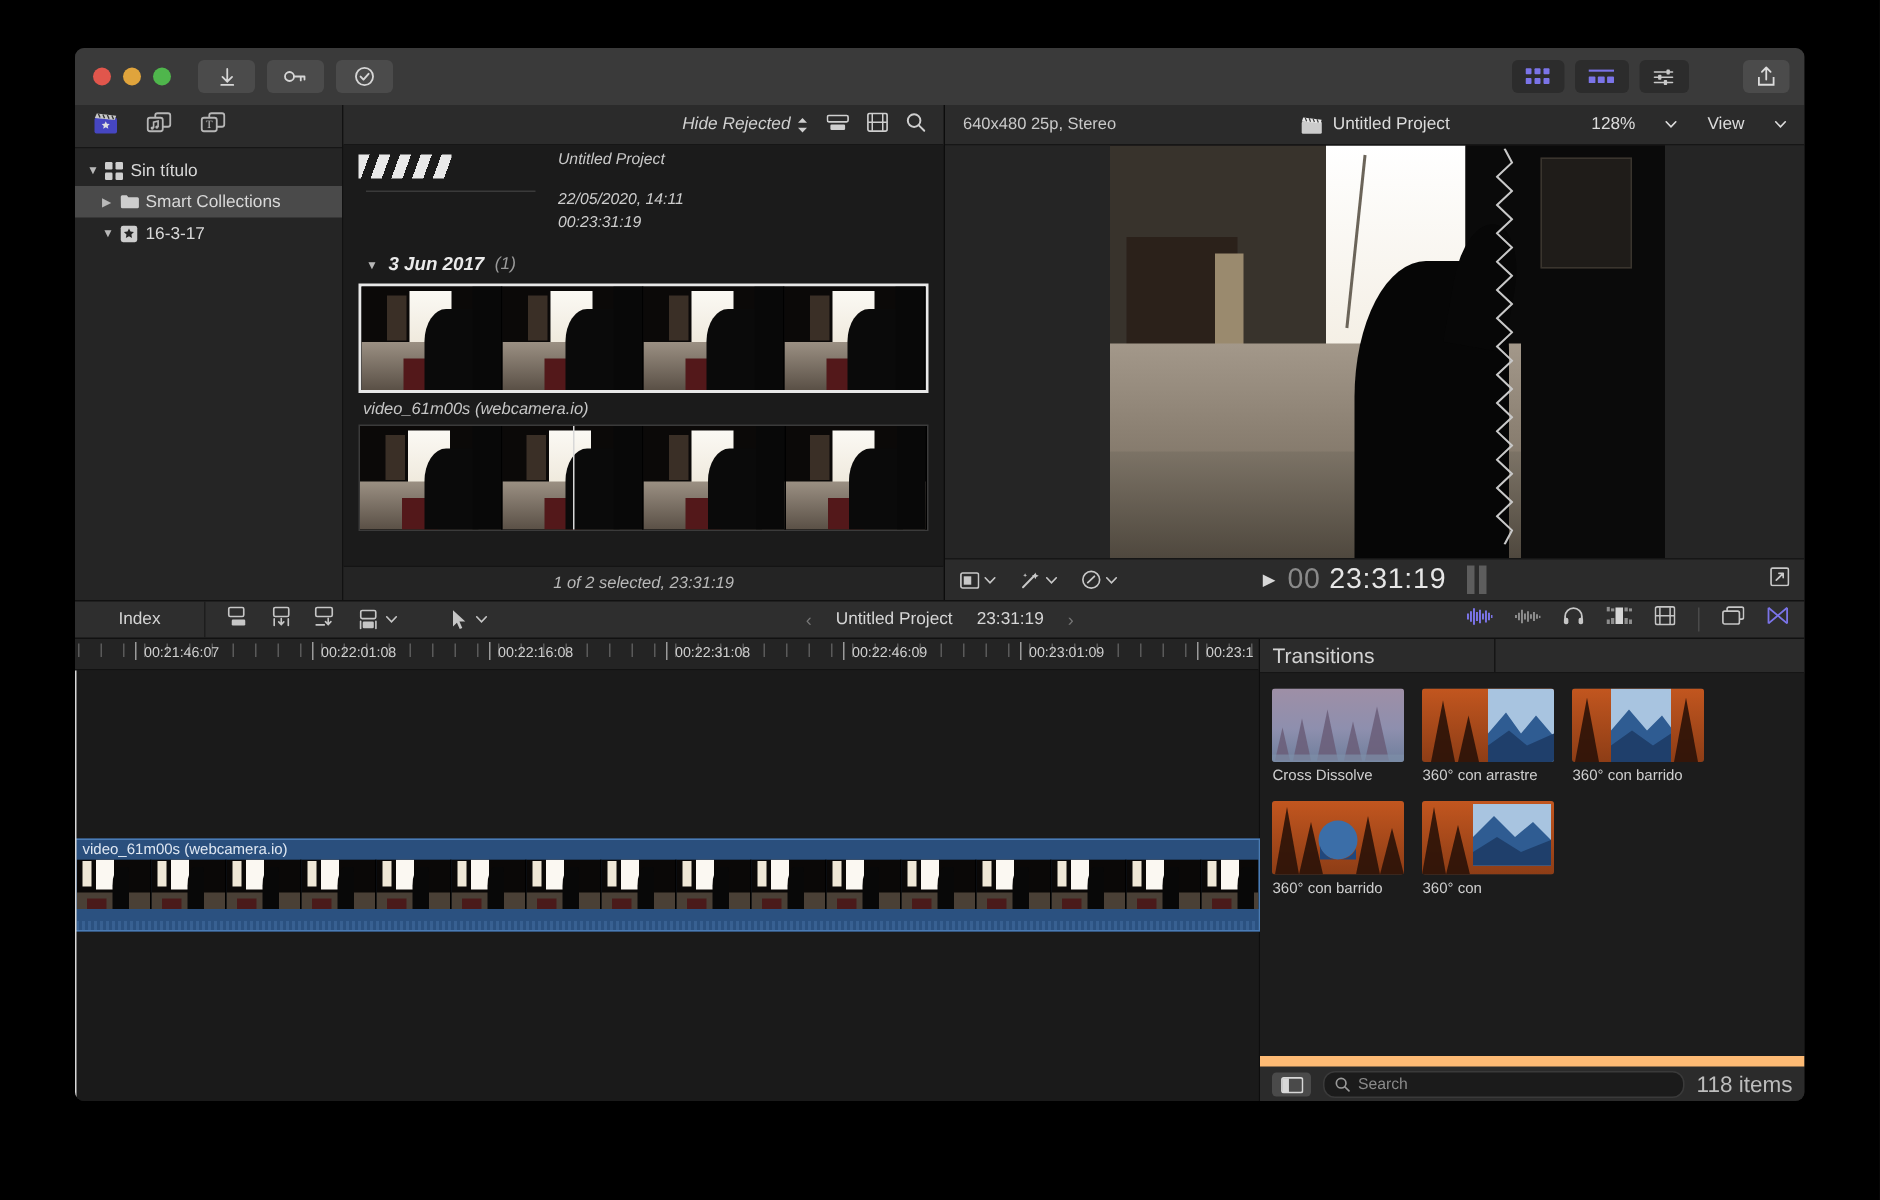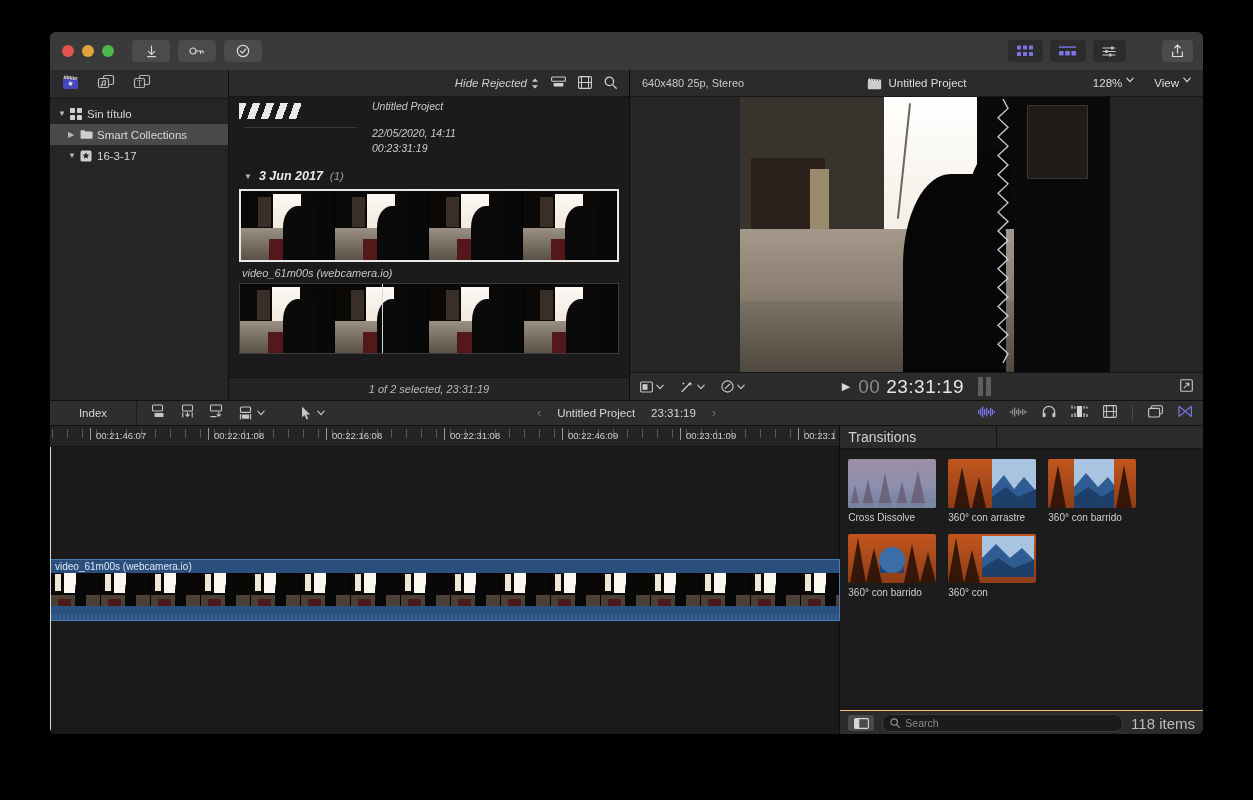--- a/index.html
+++ b/index.html
@@ -56,21 +56,21 @@
   .frm .cat{position:absolute;right:16%;top:22%;width:30%;height:78%;background:#0a0a0a;border-radius:40% 6% 0 0;}
   .frm .catr{position:absolute;right:0;top:0;width:20%;height:100%;background:#080808;}
   .cliplabel{color:#c6c6c6;font-size:11px;margin:5px 0 4px 3px;}
   .br-foot{height:22px;background:#242424;border-top:1px solid #141414;display:flex;align-items:center;justify-content:center;color:#b8b8b8;font-size:11px;}
 
   
   .viewer{flex:1;background:#1d1d1d;display:flex;flex-direction:column;}
   .vw-head{height:26px;background:#2b2b2b;border-bottom:1px solid #161616;display:flex;align-items:center;position:relative;padding:0 12px;color:#c9c9c9;font-size:11px;}
   .vw-center{position:absolute;left:0;right:0;display:flex;align-items:center;justify-content:center;gap:7px;font-size:11.5px;color:#dcdcdc;pointer-events:none;}
   .vw-right{margin-left:auto;display:flex;align-items:center;gap:20px;font-size:11.5px;color:#dcdcdc;z-index:2;}
-  .vw-right .cv{display:flex;gap:4px;}
+  .vw-right .cv{display:flex;align-items:center;gap:20px;}
   .vw-stage{flex:1;background:#252525;position:relative;display:flex;align-items:center;justify-content:center;}
   .vframe{position:absolute;left:110px;top:0;width:370px;height:100%;background:#0d0b0a;overflow:hidden;}
   .v-window{position:absolute;left:39%;top:0;width:25%;height:58%;background:linear-gradient(180deg,#ffffff,#f2ece0);}
   .v-wall{position:absolute;left:0;top:0;width:39%;height:62%;background:#38332c;}
   .v-dresser{position:absolute;left:3%;top:22%;width:20%;height:36%;background:#2b211a;}
   .v-can{position:absolute;left:19%;top:26%;width:5%;height:32%;background:#9a8a6e;}
   .v-right{position:absolute;right:0;top:0;width:36%;height:100%;background:#0a0a0a;}
   .v-pic{position:absolute;right:6%;top:3%;width:16%;height:26%;background:#1f1c19;border:1px solid #3a352e;}
   .v-pole{position:absolute;left:44%;top:2%;width:2px;height:42%;background:#6b6459;transform:rotate(6deg);}
   .v-bed{position:absolute;left:0;bottom:0;width:74%;height:52%;background:linear-gradient(180deg,#a3988a 0%,#8c8173 40%,#6b6154 100%);}
@@ -125,21 +125,21 @@
   .tr-head .l{width:148px;color:#d2d2d2;font-size:14px;line-height:22px;padding-left:8px;border-right:1px solid #151515;}
   .tr-head .r{flex:1;color:#d9d9d9;font-size:11.5px;line-height:22px;text-align:right;padding-right:10px;display:flex;align-items:center;justify-content:flex-end;gap:5px;}
   .tr-body{flex:1;display:flex;overflow:hidden;}
   .tr-cats{width:148px;background:#1f1f1f;border-right:1px solid #151515;padding-top:2px;overflow:hidden;}
   .cat{height:21.5px;line-height:21.5px;color:#c7c7c7;font-size:11px;padding-left:8px;}
   .cat.sel{background:#525252;color:#e9e9e9;}
   .tr-grid{flex:1;padding:10px 8px 0 8px;display:flex;flex-wrap:wrap;gap:10px 12px;align-content:flex-start;overflow:hidden;}
   .titem{width:88px;}
   .tthumb{width:88px;height:49px;border-radius:2px;overflow:hidden;position:relative;background:#2a2a2a;}
   .tlabel{color:#cfcfcf;font-size:10px;margin-top:4px;line-height:12px;}
-  .tr-foot{height:24px;background:#2b2b2b;border-top:1px solid #fdba74;display:flex;align-items:center;gap:8px;padding:0 8px;}
+  .tr-foot{height:24px;background:#2b2b2b;border-top:7px solid #fdba74;display:flex;align-items:center;gap:8px;padding:0 8px;}
   .sidebtn{width:26px;height:16px;background:#4a4a4a;border-radius:3px;display:flex;align-items:center;justify-content:center;}
   .searchbox{flex:1;height:16px;background:#1b1b1b;border:1px solid #3a3a3a;border-radius:8px;display:flex;align-items:center;gap:5px;padding:0 7px;color:#8a8a8a;font-size:10.5px;}
   .itemcount{color:#bdbdbd;font-size:15px;white-space:nowrap;}
 
   
   .sky{position:absolute;inset:0;}
 </style>
 </head>
 <body>
 

